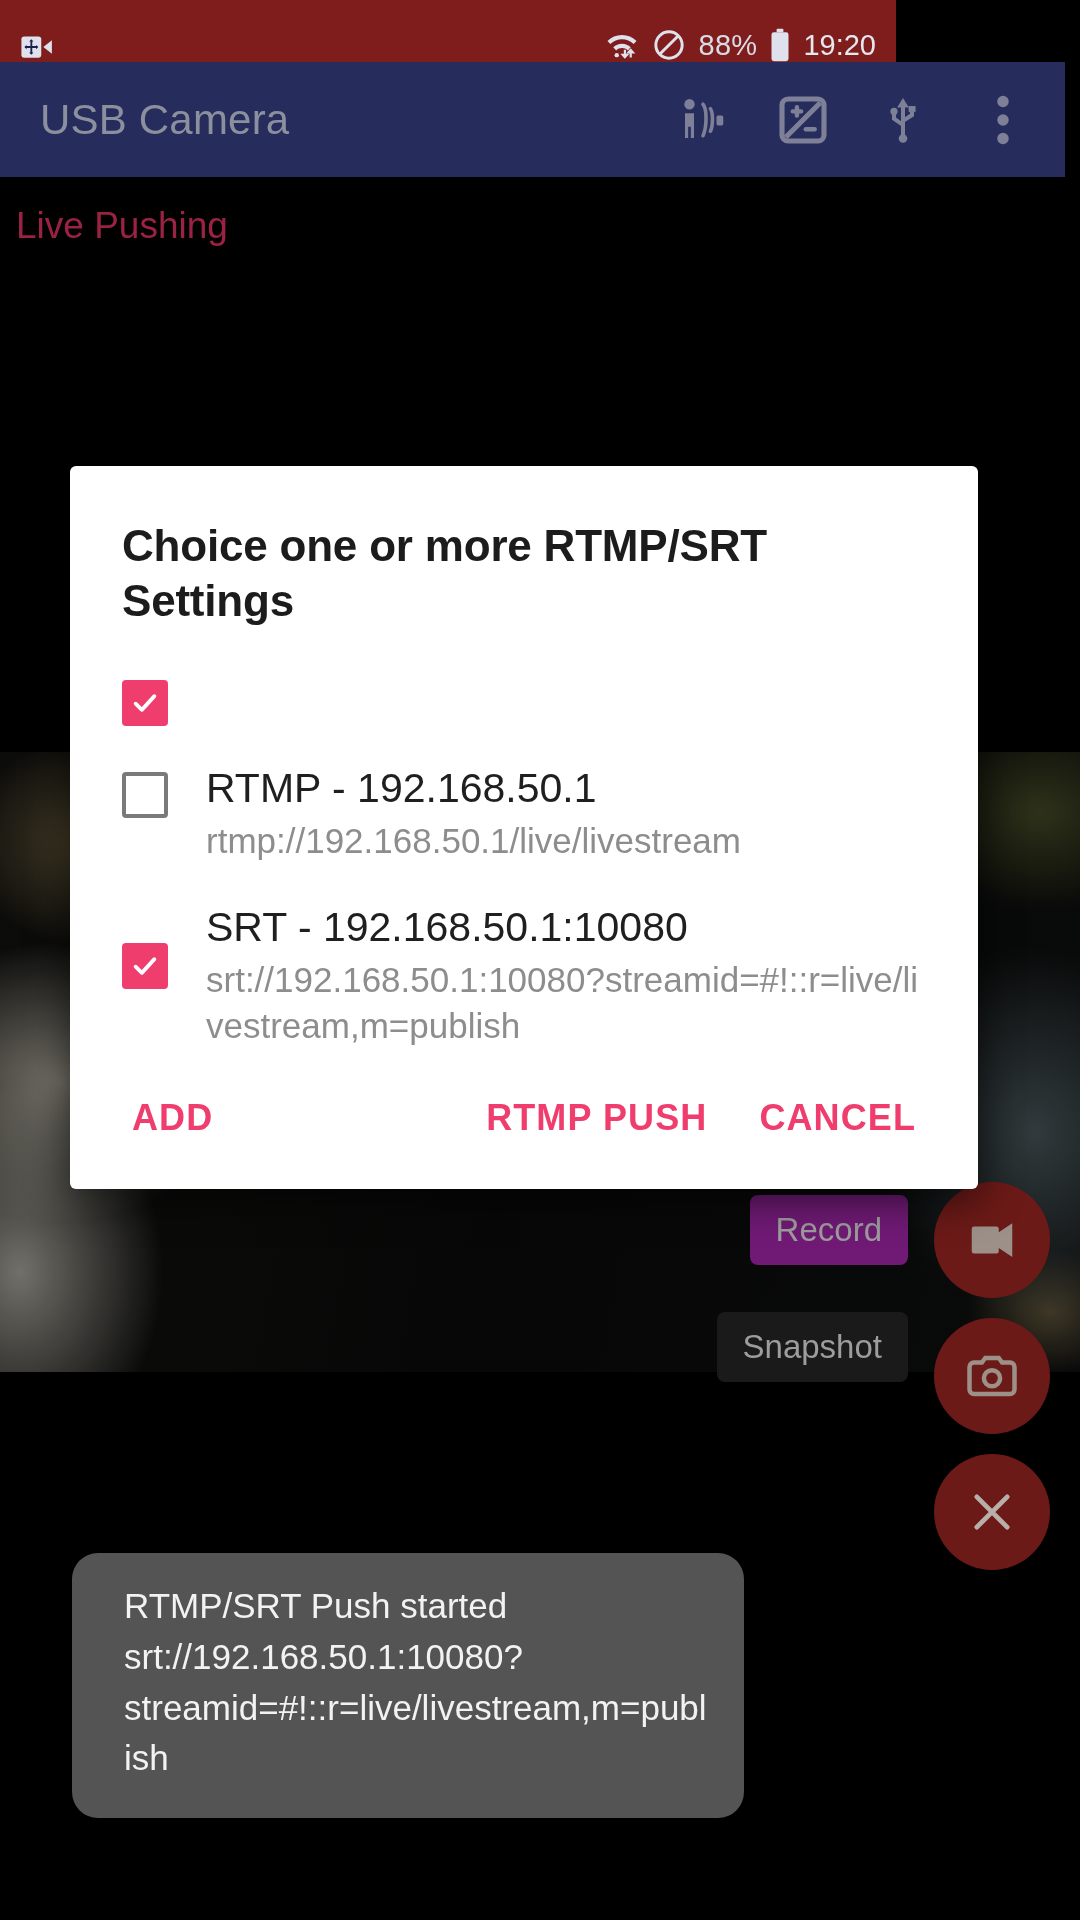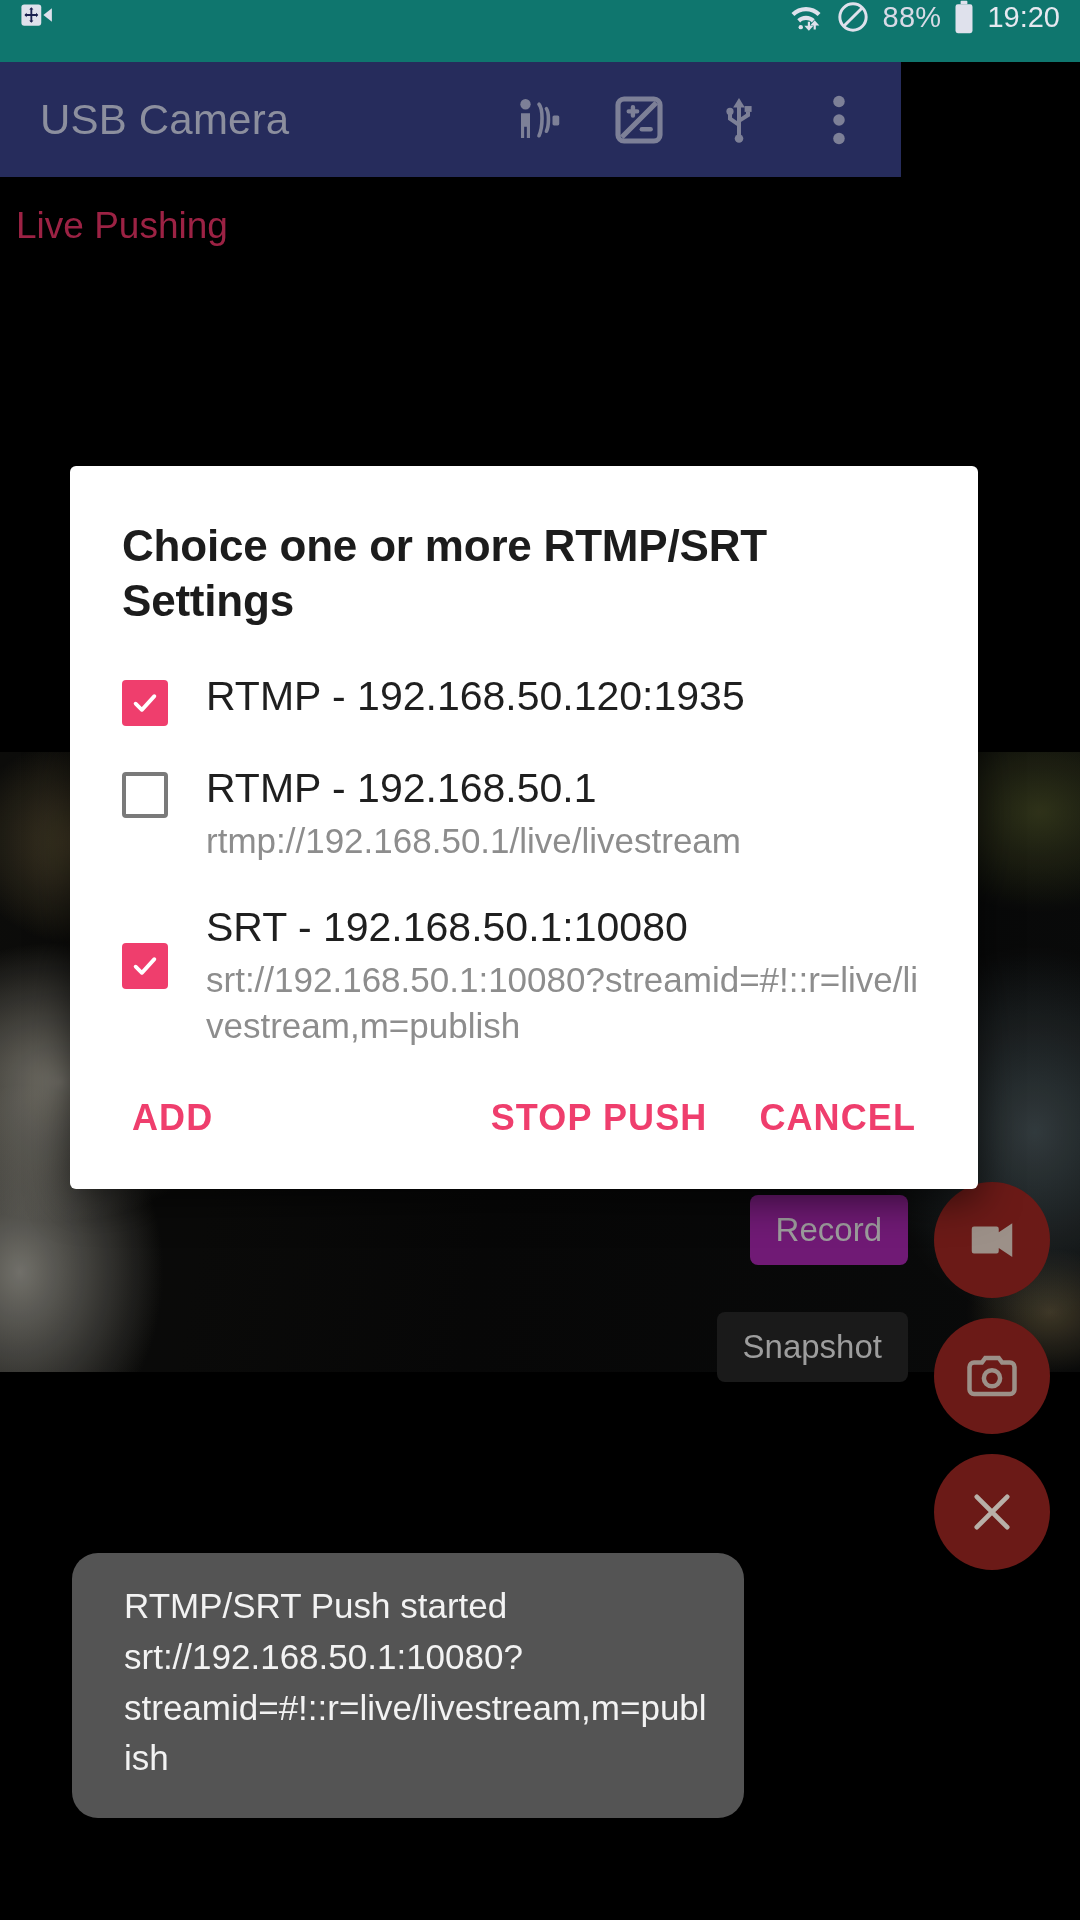--- a/index.html
+++ b/index.html
@@ -15,42 +15,42 @@
   #screen {
     position:absolute; inset:0;
     width:1080px; height:1920px;
     background:#000;
     overflow:hidden;
   }
 
   
   #status-bar {
     position:absolute; top:0; left:0;
-    width:1080px; height:62px;
-    background:#0f766e;
-    display:flex; align-items:flex-start;
+    width:896px; height:62px;
+    background:#7f1d1d;
+    display:flex; align-items:flex-end;
     padding:0 20px;
     z-index:20;
   }
   #status-left { display:flex; align-items:center; gap:8px; }
   #status-right {
     margin-left:auto;
     display:flex; align-items:center; gap:12px;
     color:#d8dae6;
     font-size:29px;
     letter-spacing:.3px;
   }
   .sb-ico { display:block; }
   #status-battery-pct { font-size:29px; color:#d8dae6; }
   #status-clock { font-size:29px; color:#e6e8f0; letter-spacing:0px; }
 
   
   #app-bar {
     position:absolute; top:62px; left:0;
-    width:901px; height:115px;
+    width:1065px; height:115px;
     background:#262c5c;
     display:flex; align-items:center;
     z-index:19;
   }
   #app-title {
     color:#8c8f9e;
     font-size:42px;
     margin-left:40px;
     letter-spacing:.2px;
     white-space:nowrap;
@@ -273,21 +273,20 @@
 
       <div class="option-row">
         <div class="cb-wrap">
           <div class="checkbox checked">
             <svg class="tick" width="30" height="30" viewBox="0 0 24 24">
               <path d="M4.5 12.5 L9.5 17.5 L19.5 6.5" fill="none" stroke="#ffffff" stroke-width="3" stroke-linecap="round" stroke-linejoin="round"></path>
             </svg>
           </div>
         </div>
         <div class="option-text">
-          <div class="option-title">RTMP - 192.168.50.120:1935</div>
         </div>
       </div>
 
       <div class="option-row">
         <div class="cb-wrap">
           <div class="checkbox unchecked"></div>
         </div>
         <div class="option-text">
           <div class="option-title">RTMP - 192.168.50.1</div>
           <div class="option-url">rtmp://192.168.50.1/live/livestream</div>
@@ -305,21 +304,21 @@
         <div class="option-text">
           <div class="option-title">SRT - 192.168.50.1:10080</div>
           <div class="option-url">srt://192.168.50.1:10080?streamid=#!::r=live/livestream,m=publish</div>
         </div>
       </div>
 
     </div>
 
     <div id="dialog-actions">
       <button id="btn-add" class="dialog-btn">ADD</button>
-      <button id="btn-stop-push" class="dialog-btn">STOP PUSH</button>
+      <button id="btn-stop-push" class="dialog-btn">RTMP PUSH</button>
       <button id="btn-cancel" class="dialog-btn">CANCEL</button>
     </div>
   </div>
 
   <div id="app-bar">
     <div id="app-title">USB Camera</div>
     <div id="app-bar-actions">
 
       <div class="appbar-btn">
         <svg width="54" height="54" viewBox="0 0 24 24">

